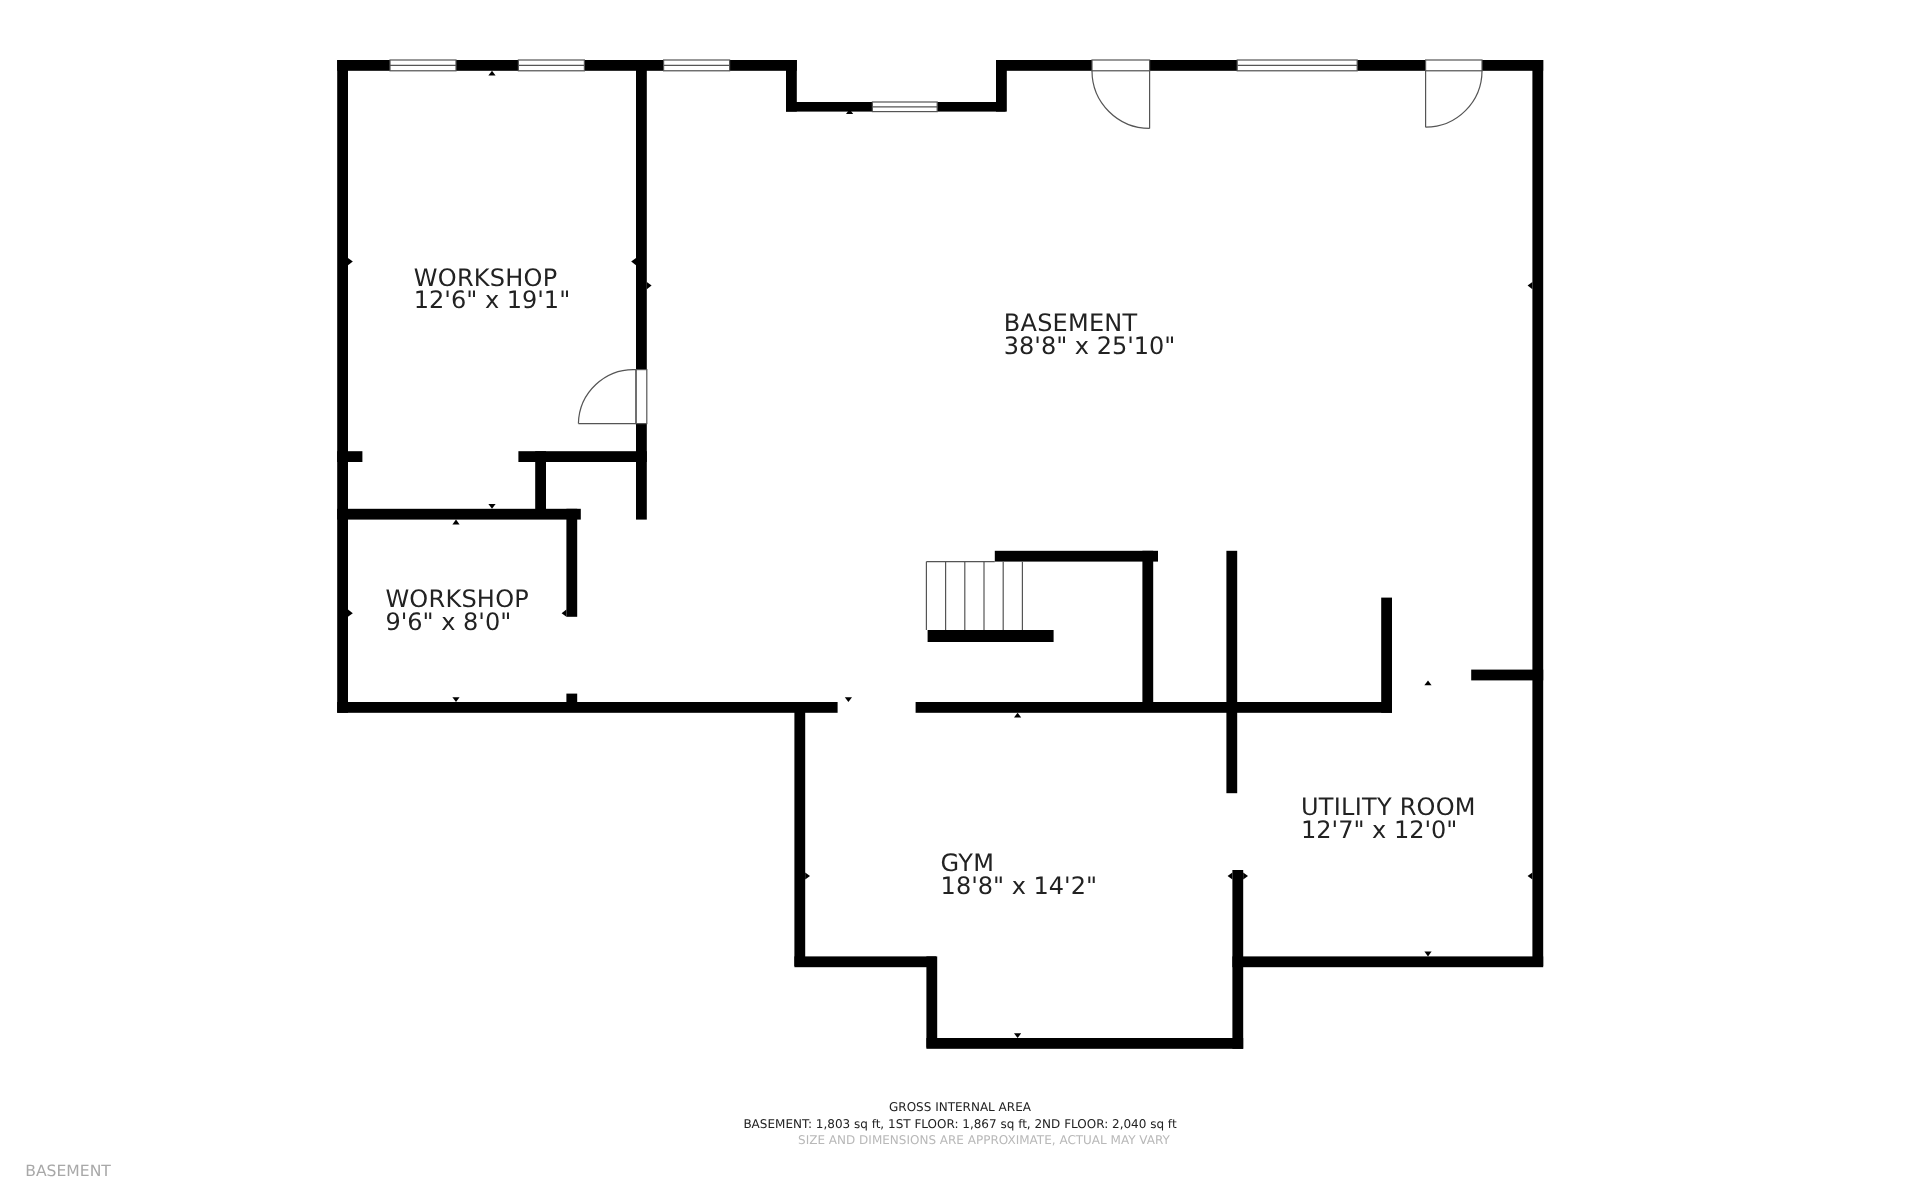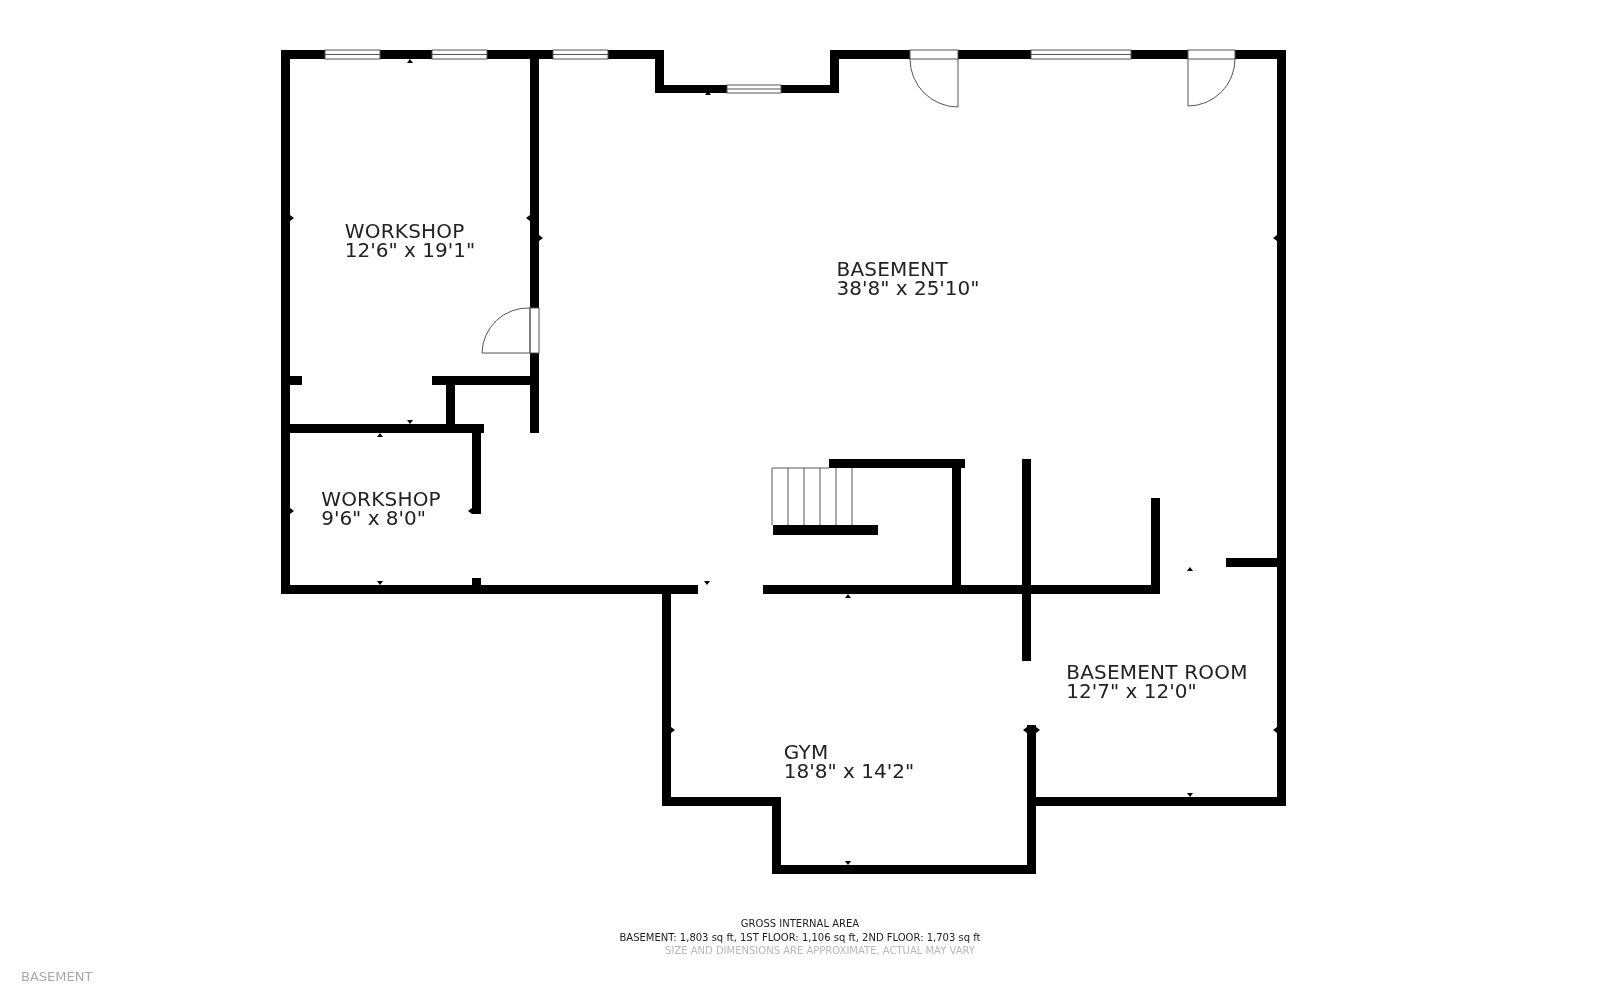--- a/index.html
+++ b/index.html
@@ -141,28 +141,28 @@
   <div>12'6" x 19'1"</div>
 </div>
 <div class="room-label" style="left:908px; top:260px;">
   <div class="name">BASEMENT</div>
   <div>38'8" x 25'10"</div>
 </div>
 <div class="room-label" style="left:381px; top:490px;">
   <div class="name">WORKSHOP</div>
   <div>9'6" x 8'0"</div>
 </div>
-<div class="room-label" style="left:849px; top:743px;">
+<div class="room-label" style="left:849px; top:710px;">
   <div class="name">GYM</div>
   <div>18'8" x 14'2"</div>
 </div>
 <div class="room-label" style="left:1157px; top:663px;">
-  <div class="name">BASEMENT ROOM</div>
+  <div class="name">UTILITY ROOM</div>
   <div>12'7" x 12'0"</div>
 </div>
 
 <div class="footer">
   <div>GROSS INTERNAL AREA</div>
-  <div>BASEMENT: 1,803 sq ft, 1ST FLOOR: 1,106 sq ft, 2ND FLOOR: 1,703 sq ft</div>
+  <div>BASEMENT: 1,803 sq ft, 1ST FLOOR: 1,867 sq ft, 2ND FLOOR: 2,040 sq ft</div>
   <div class="disclaimer">SIZE AND DIMENSIONS ARE APPROXIMATE, ACTUAL MAY VARY</div>
 </div>
 
 <div class="floor-tag">BASEMENT</div>
 
 </body></html>

